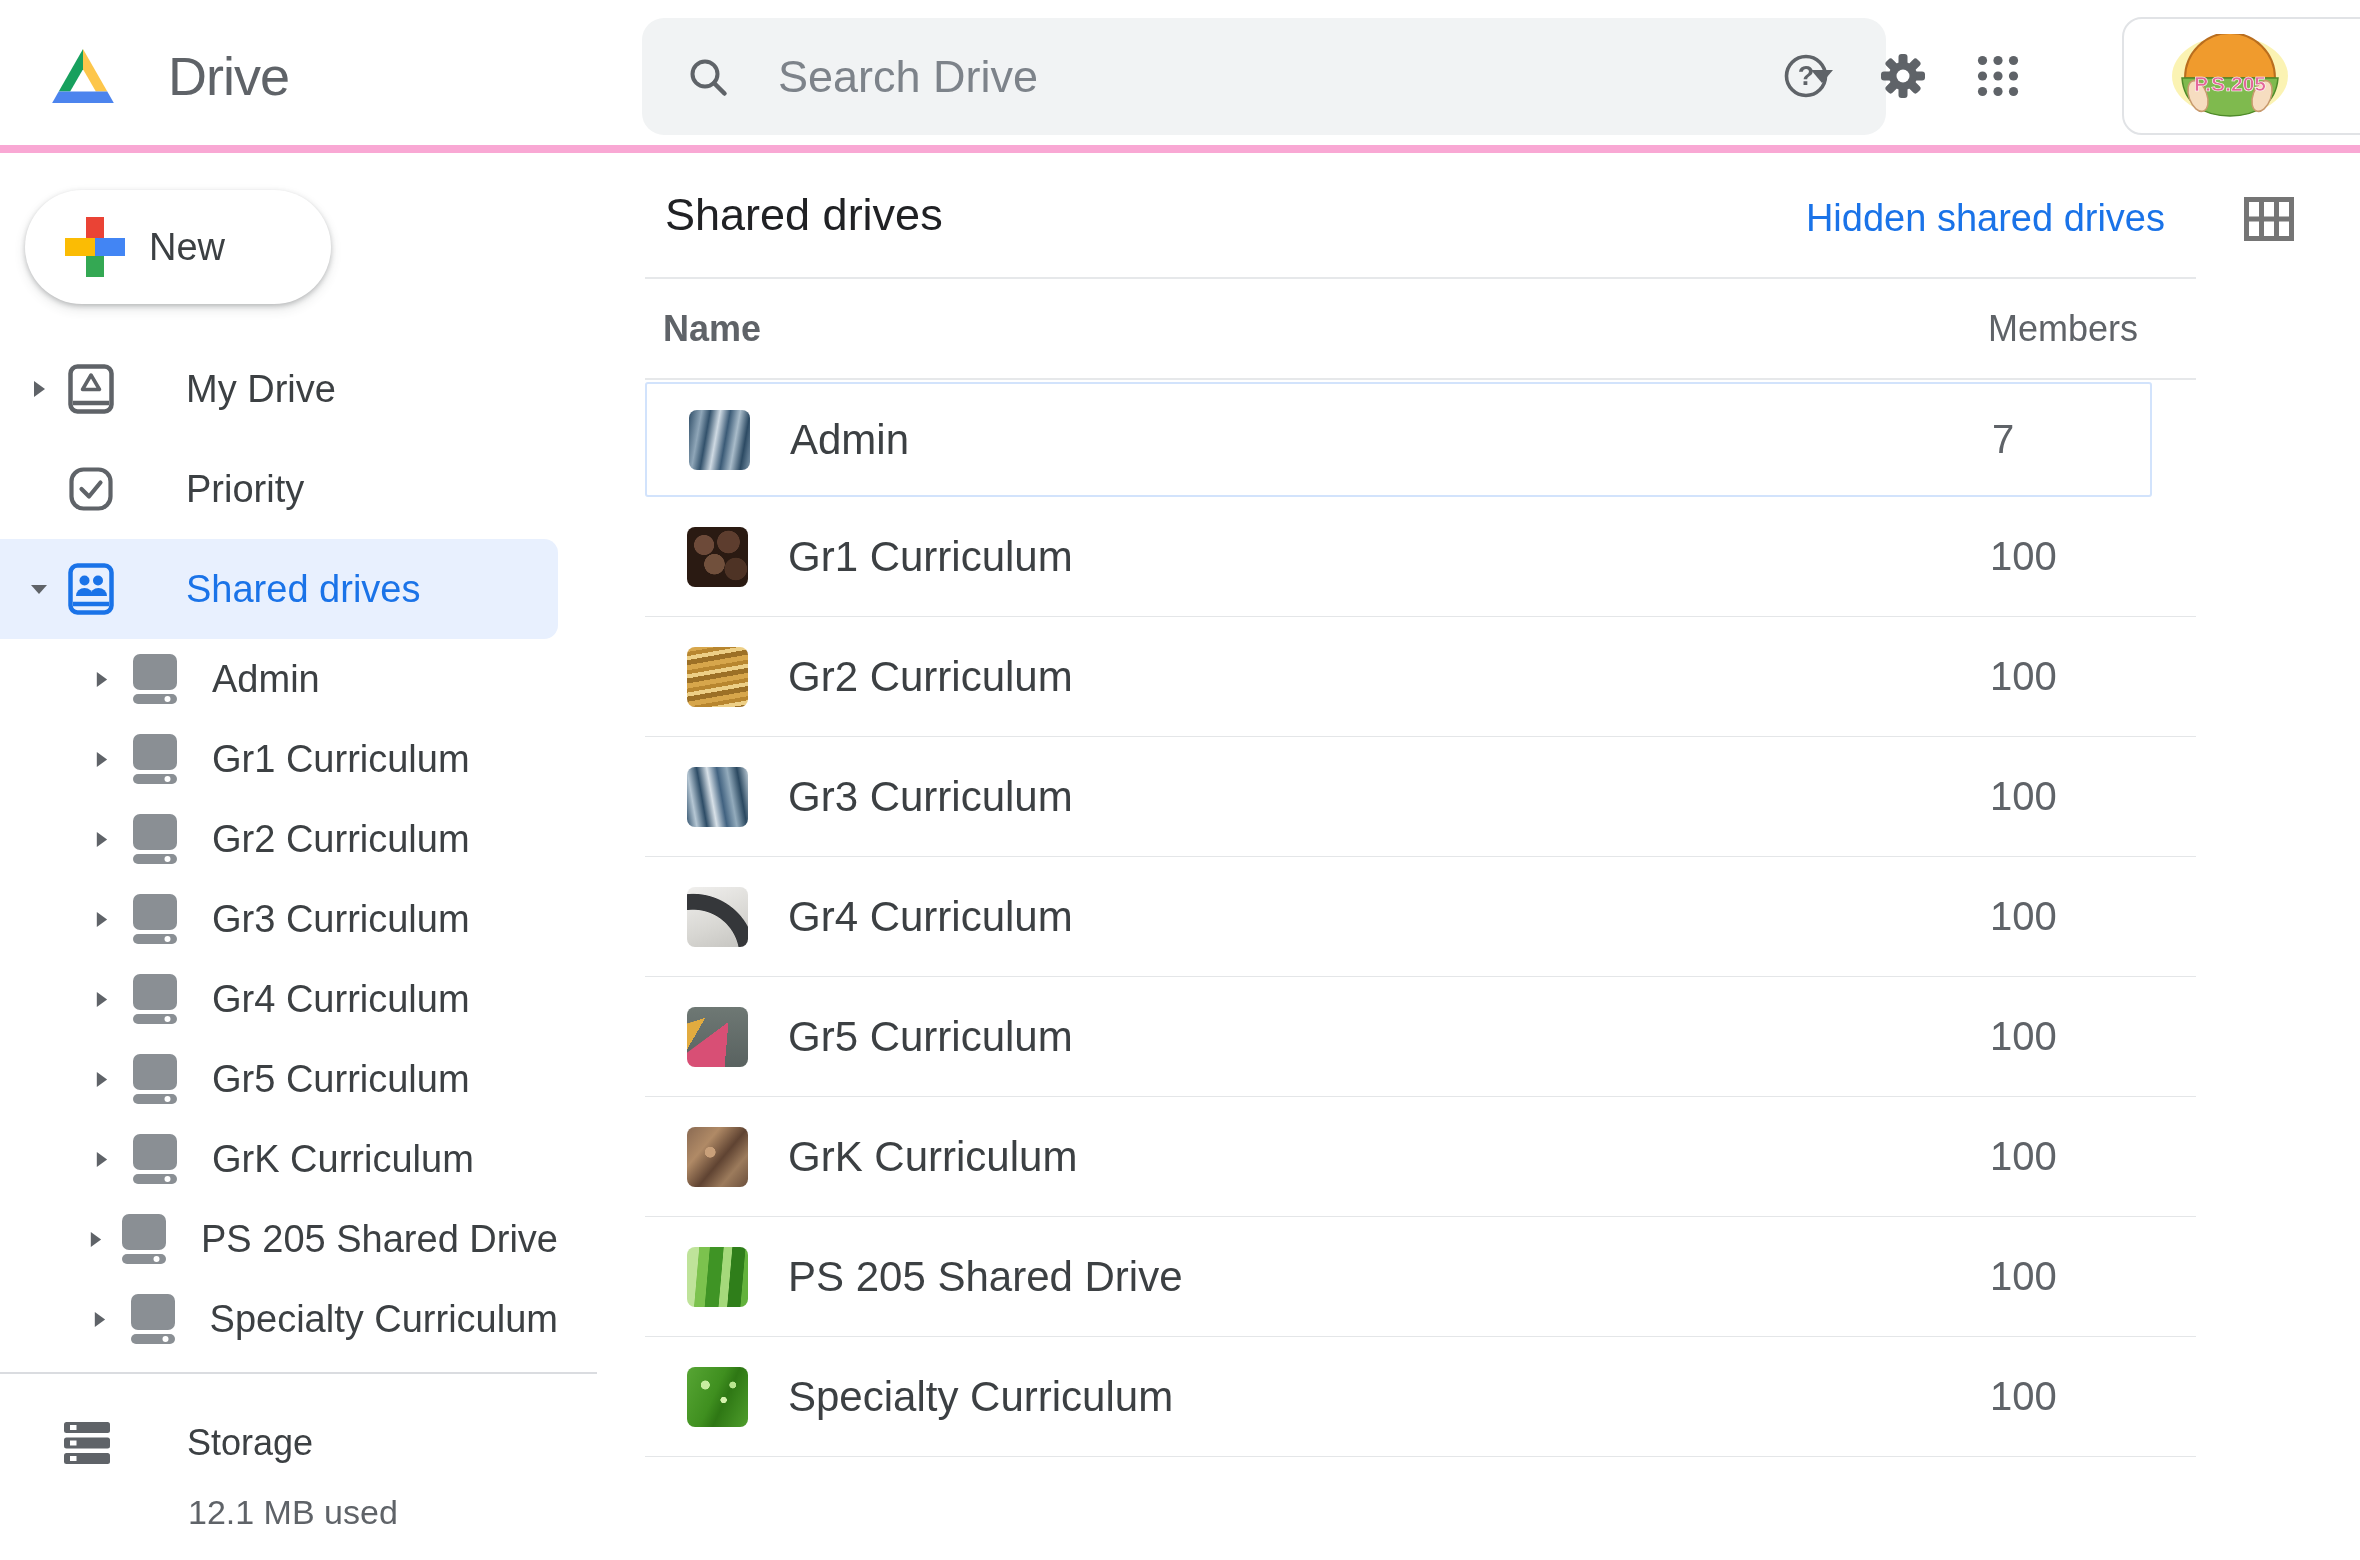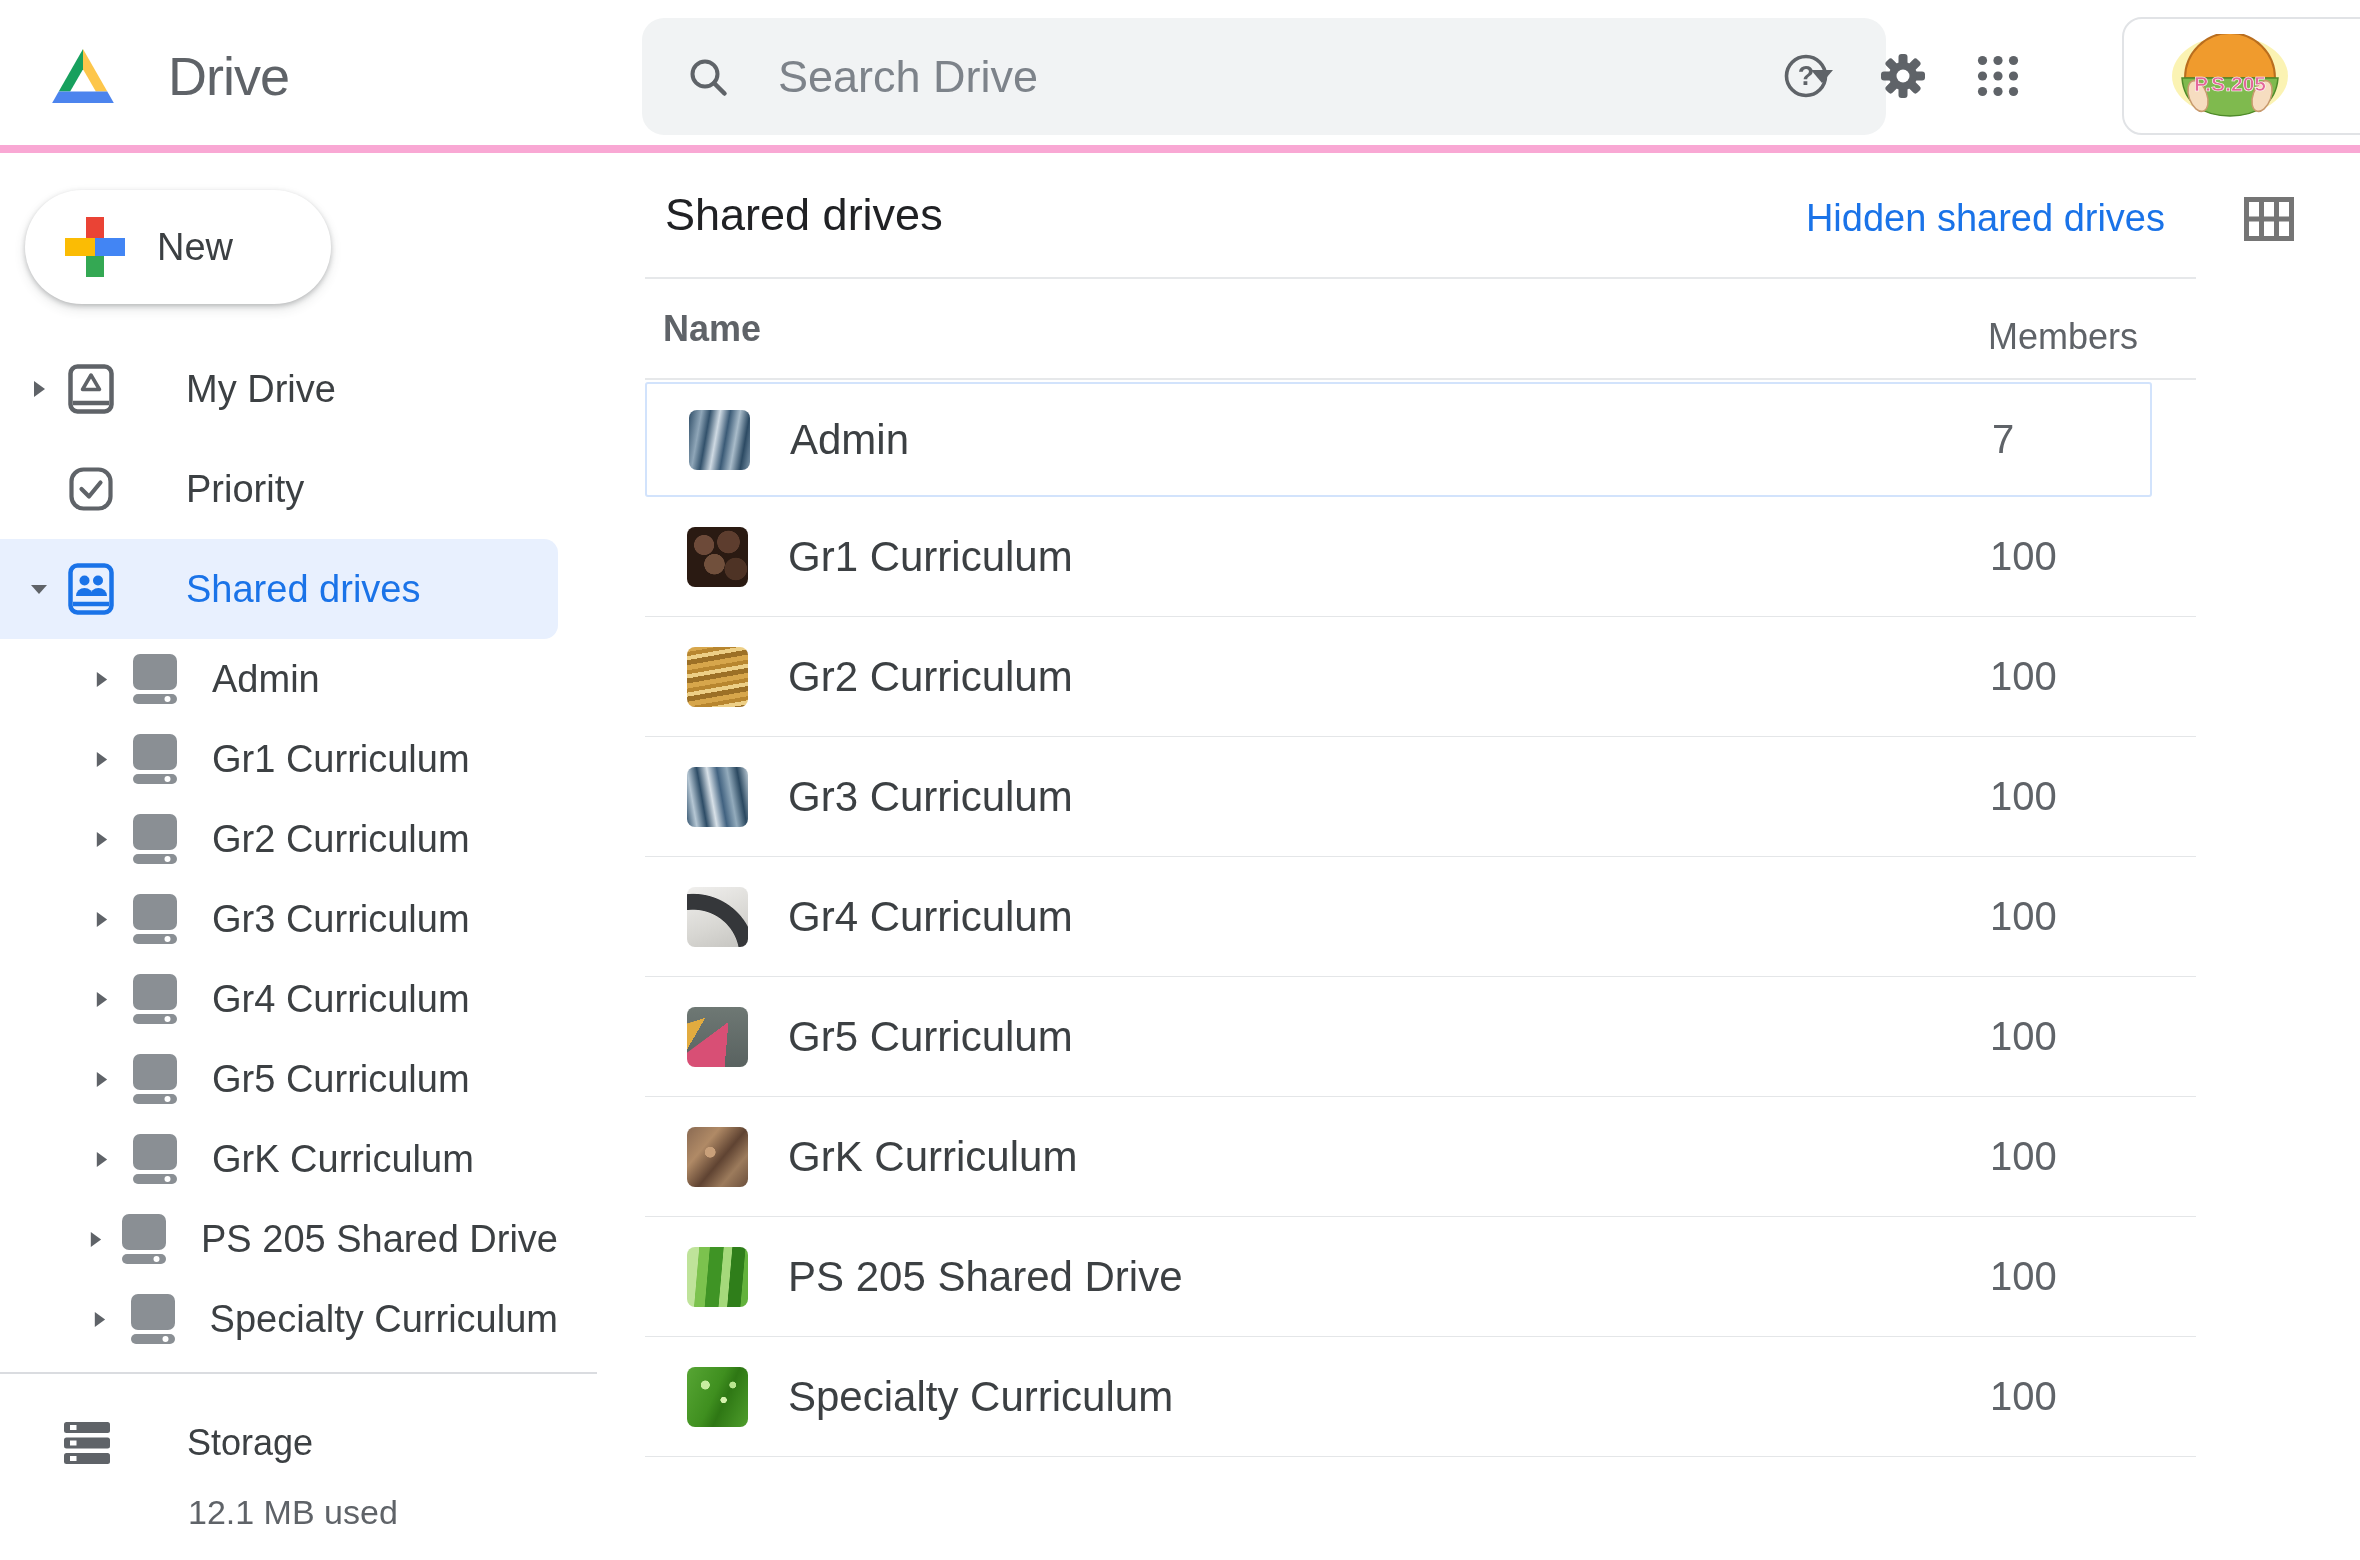--- a/index.html
+++ b/index.html
@@ -24,21 +24,21 @@
   .avatar-card { position:absolute; left:2122px; top:17px; width:260px; height:118px;
     background:#fff; border:2px solid #e1e3e6; border-radius:20px; display:flex; align-items:center; overflow:hidden; cursor:pointer; }
   .avatar-card svg { margin-left:44px; }
 
   
   aside { position:absolute; left:0; top:153px; width:600px; height:1407px; background:#fff; }
   .new-btn { position:absolute; left:25px; top:37px; width:306px; height:114px; border:none; cursor:pointer;
     background:#fff; border-radius:57px; display:flex; align-items:center;
     box-shadow:0 2px 5px rgba(60,64,67,.28), 0 5px 12px rgba(60,64,67,.14); }
   .new-btn svg { margin-left:40px; }
-  .new-btn .nb-label { margin-left:32px; font-size:38px; font-weight:500; color:#3c4043; }
+  .new-btn .nb-label { margin-left:24px; font-size:38px; font-weight:500; color:#3c4043; }
 
   .menu { position:absolute; left:0; top:186px; width:558px; }
   .menu-row { height:100px; display:flex; align-items:center; padding-left:24px; cursor:pointer; }
   .menu-row .caret-slot { width:30px; display:flex; justify-content:center; }
   .menu-row .ico-slot { margin-left:14px; width:46px; display:flex; justify-content:center; }
   .menu-row .mi-label { margin-left:72px; font-size:38px; font-weight:500; color:#3c4043; }
   .menu-row.active { background:#e8f0fe; border-radius:0 14px 14px 0; }
   .menu-row.active .mi-label { color:#1a73e8; }
 
   .subitems { position:absolute; left:0; top:486px; width:558px; }
@@ -58,21 +58,21 @@
   main { position:absolute; left:600px; top:153px; width:1760px; height:1407px; background:#fff; }
   .page-title { position:absolute; left:65px; top:36px; font-size:45px; color:#202124; }
   .hidden-link { position:absolute; right:195px; top:44px; font-size:38px; font-weight:500; color:#1a73e8; cursor:pointer; text-decoration:none; }
   .gridview-btn { position:absolute; left:1641px; top:40px; width:56px; height:52px; background:none; border:none; cursor:pointer; display:flex; align-items:center; justify-content:center; }
 
   .thead { position:absolute; left:45px; top:124px; width:1551px; height:103px;
     border-top:2px solid #e6e8ea; border-bottom:2px solid #e6e8ea; }
   .thead .col-name { position:absolute; left:18px; top:0; height:100px; display:flex; align-items:center;
     font-size:36px; font-weight:700; color:#5f6368; cursor:pointer; }
   .thead .col-members { position:absolute; left:1343px; top:0; height:100px; display:flex; align-items:center;
-    font-size:36px; font-weight:500; color:#5f6368;margin-top:8px; }
+    font-size:36px; font-weight:500; color:#5f6368; }
 
   .rows { position:absolute; left:45px; top:227px; width:1551px; }
   .trow { height:120px; display:flex; align-items:center; position:relative;
     border-bottom:1.5px solid #e4e6e8; cursor:pointer; background:#fff; }
   .trow.selected { height:115px; margin-top:2px; width:1507px;
     border:2px solid #d2e3fc; border-radius:3px; }
   .thumb { margin-left:42px; width:61px; height:60px; border-radius:8px; flex:none; }
   .rname { margin-left:40px; font-size:42px; font-weight:500; color:#3c4043; white-space:nowrap; }
   .rmembers { position:absolute; left:1345px; font-size:40px; color:#5f6368; }
 </style>

